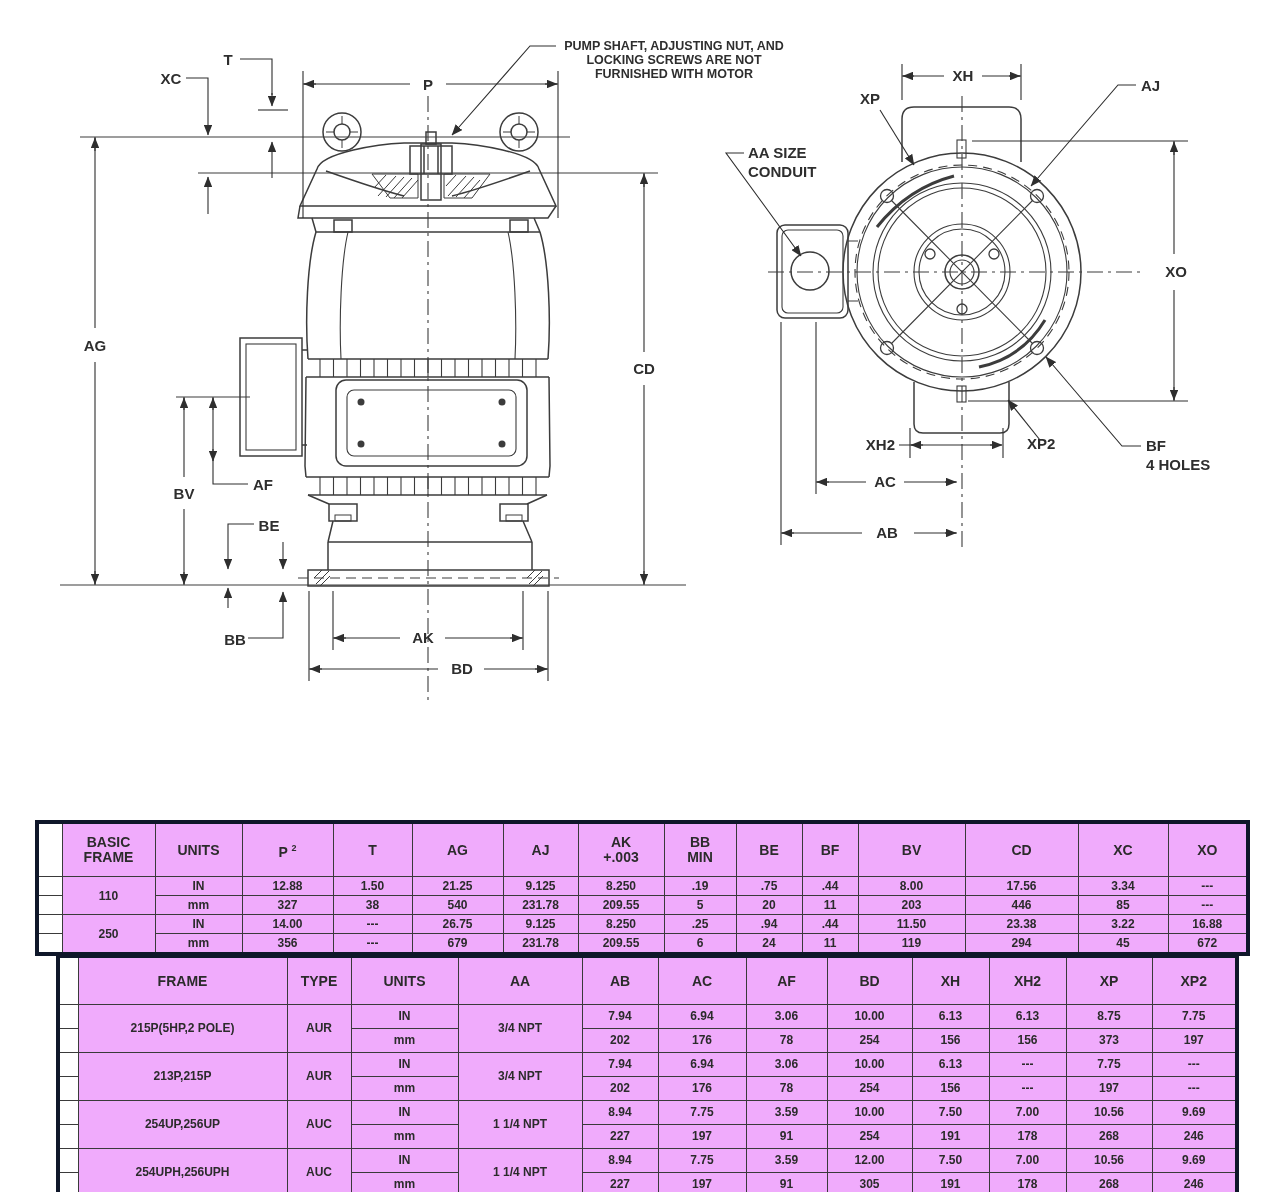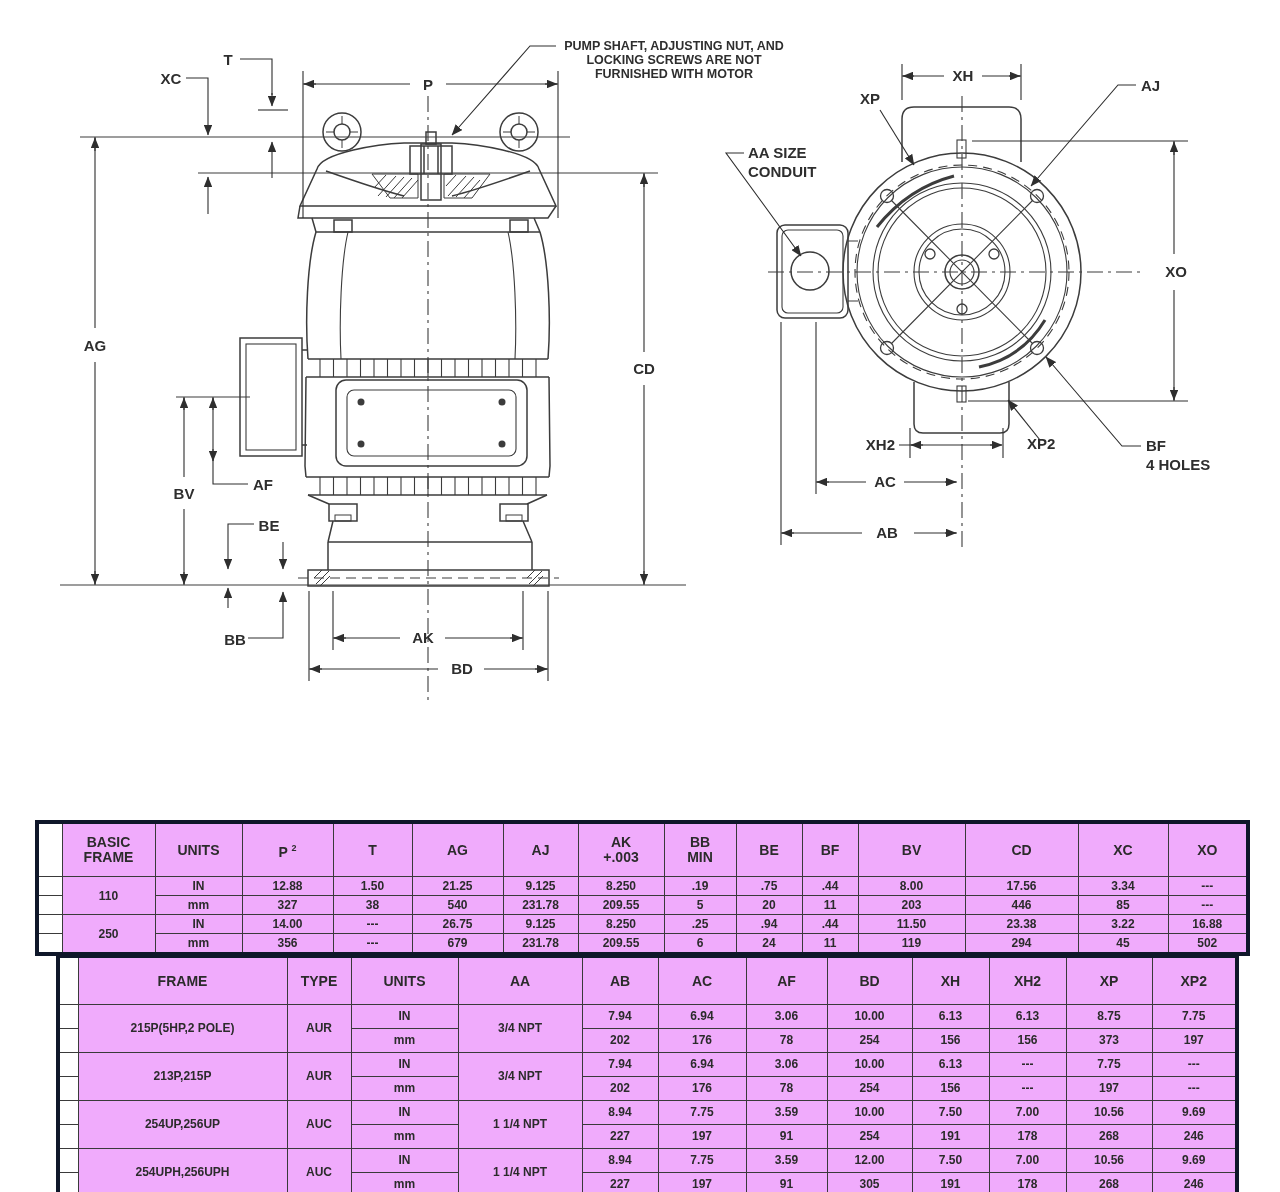--- a/index.html
+++ b/index.html
@@ -388,21 +388,21 @@
     <td>---</td>
     <td>679</td>
     <td>231.78</td>
     <td>209.55</td>
     <td>6</td>
     <td>24</td>
     <td>11</td>
     <td>119</td>
     <td>294</td>
     <td>45</td>
-    <td>502</td>
+    <td>672</td>
   </tr>
 </tbody>
     </table>
 
 <table class="dim" id="t2">
   <colgroup>
     <col style="width:20px">
         <col style="width:209px">
         <col style="width:64px">
         <col style="width:107px">

